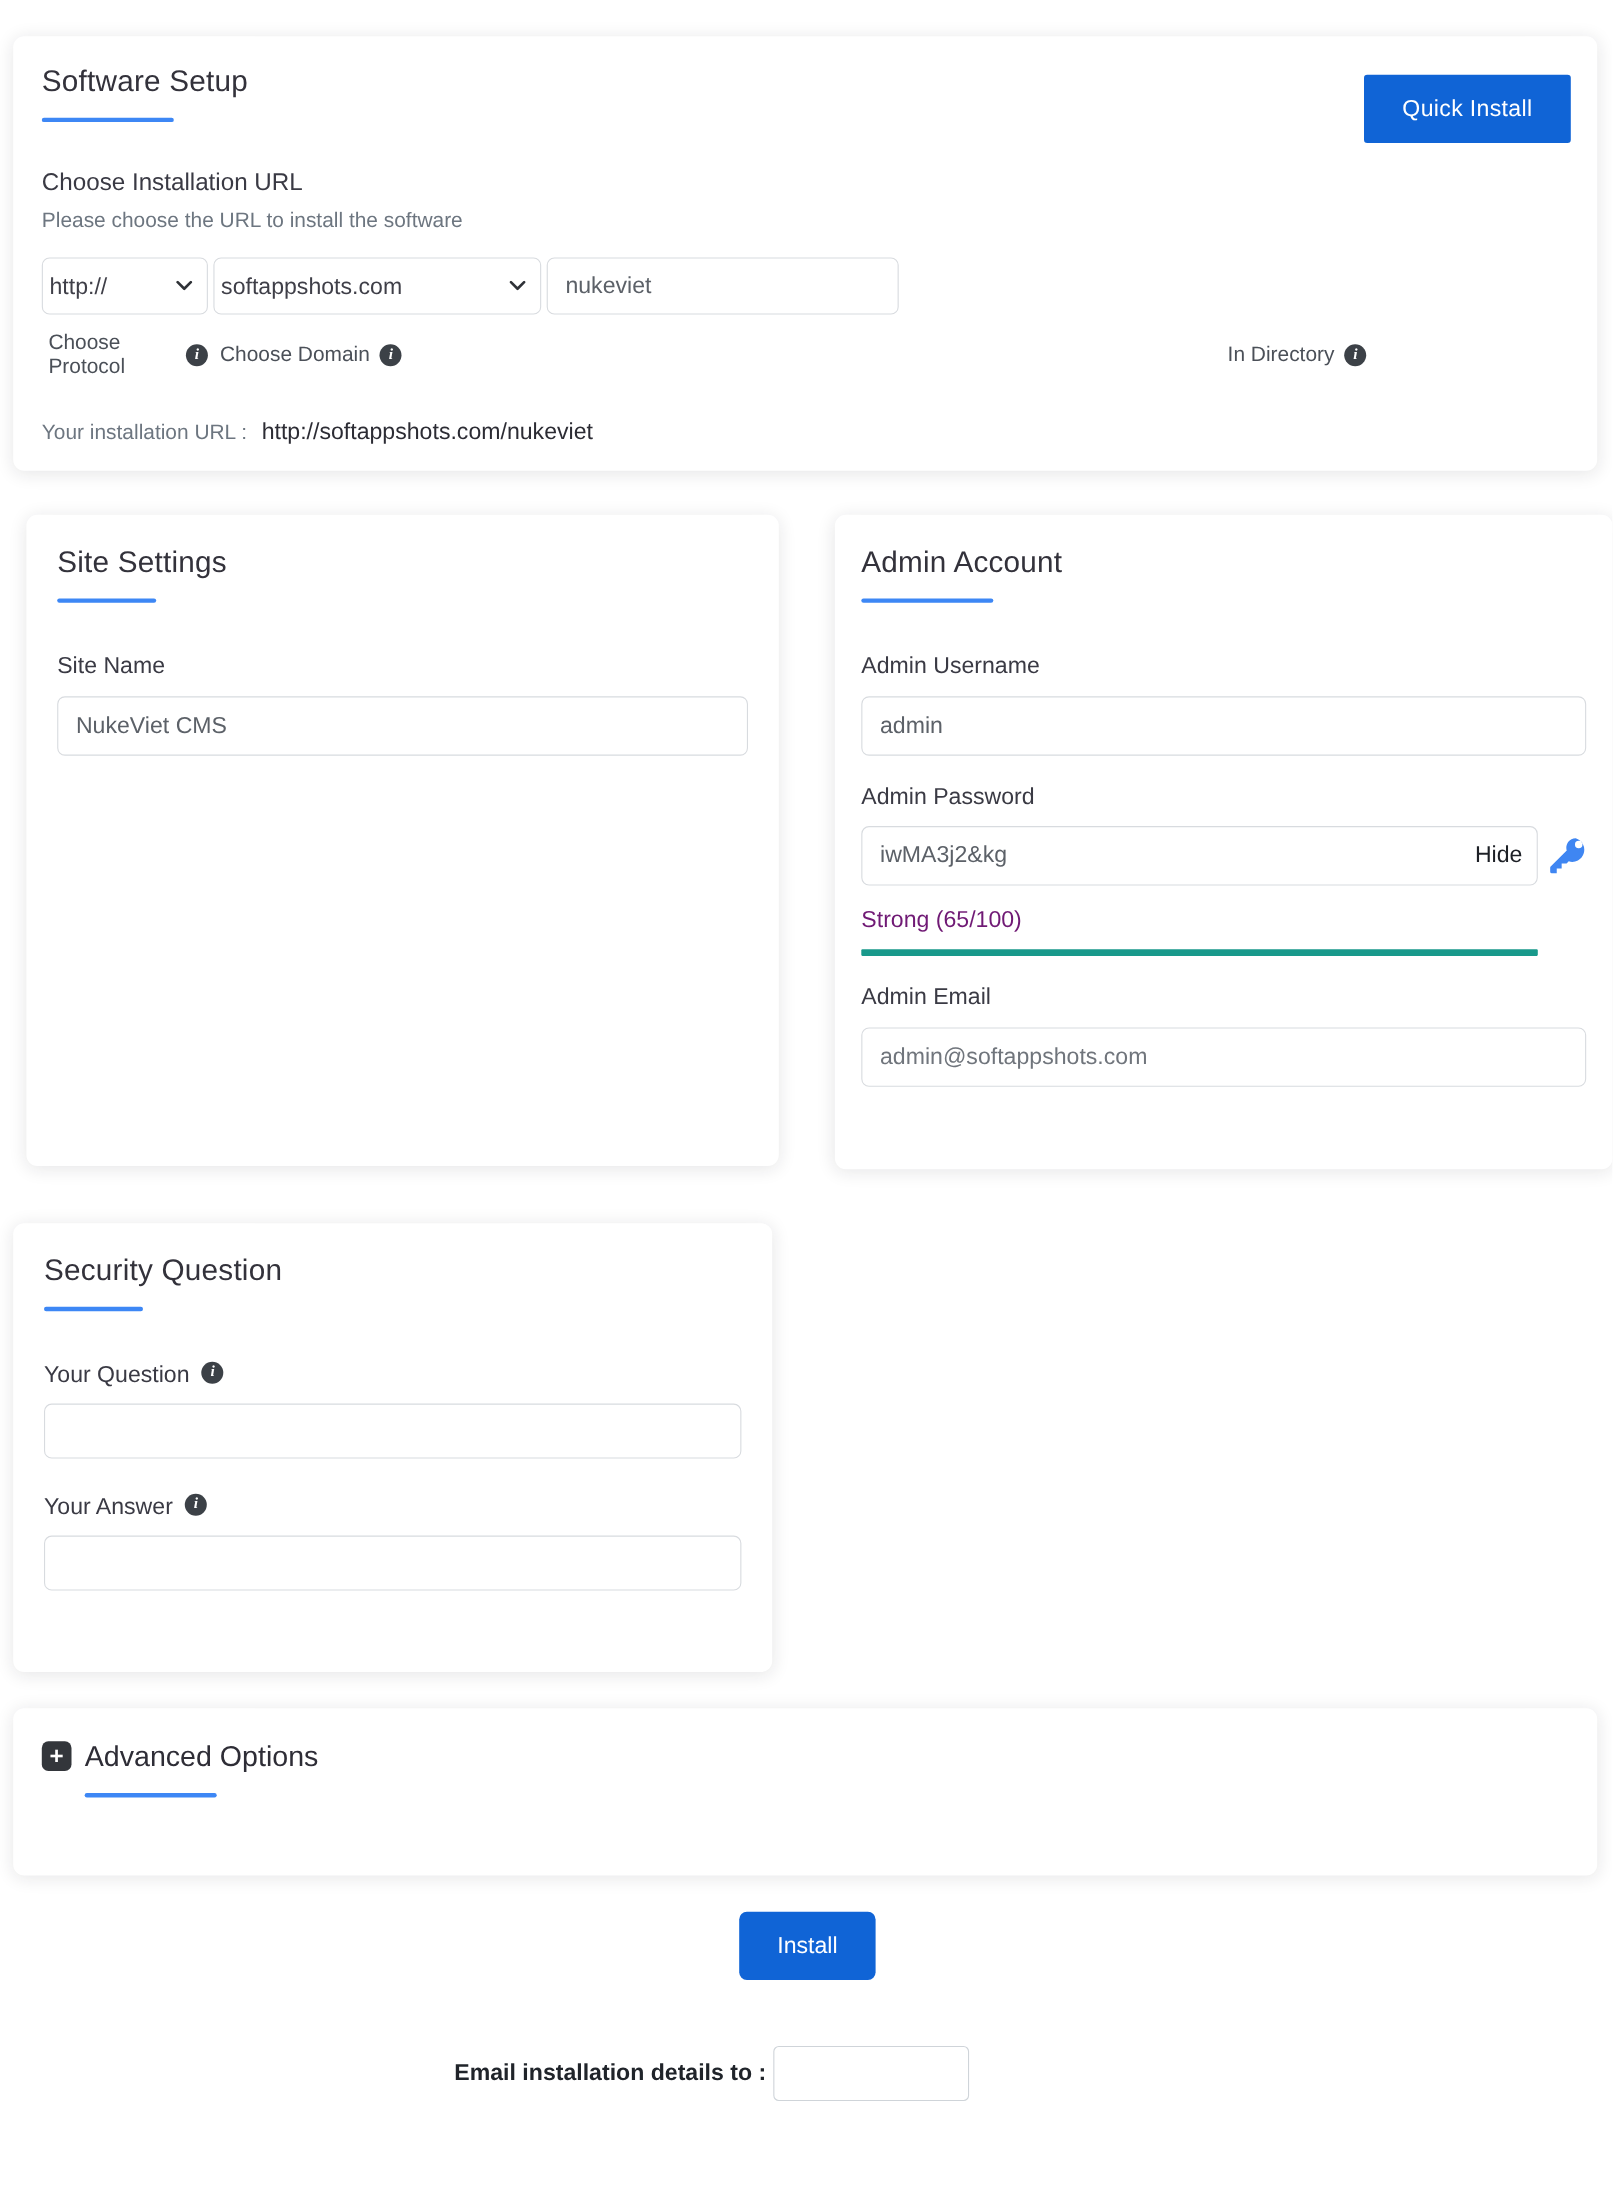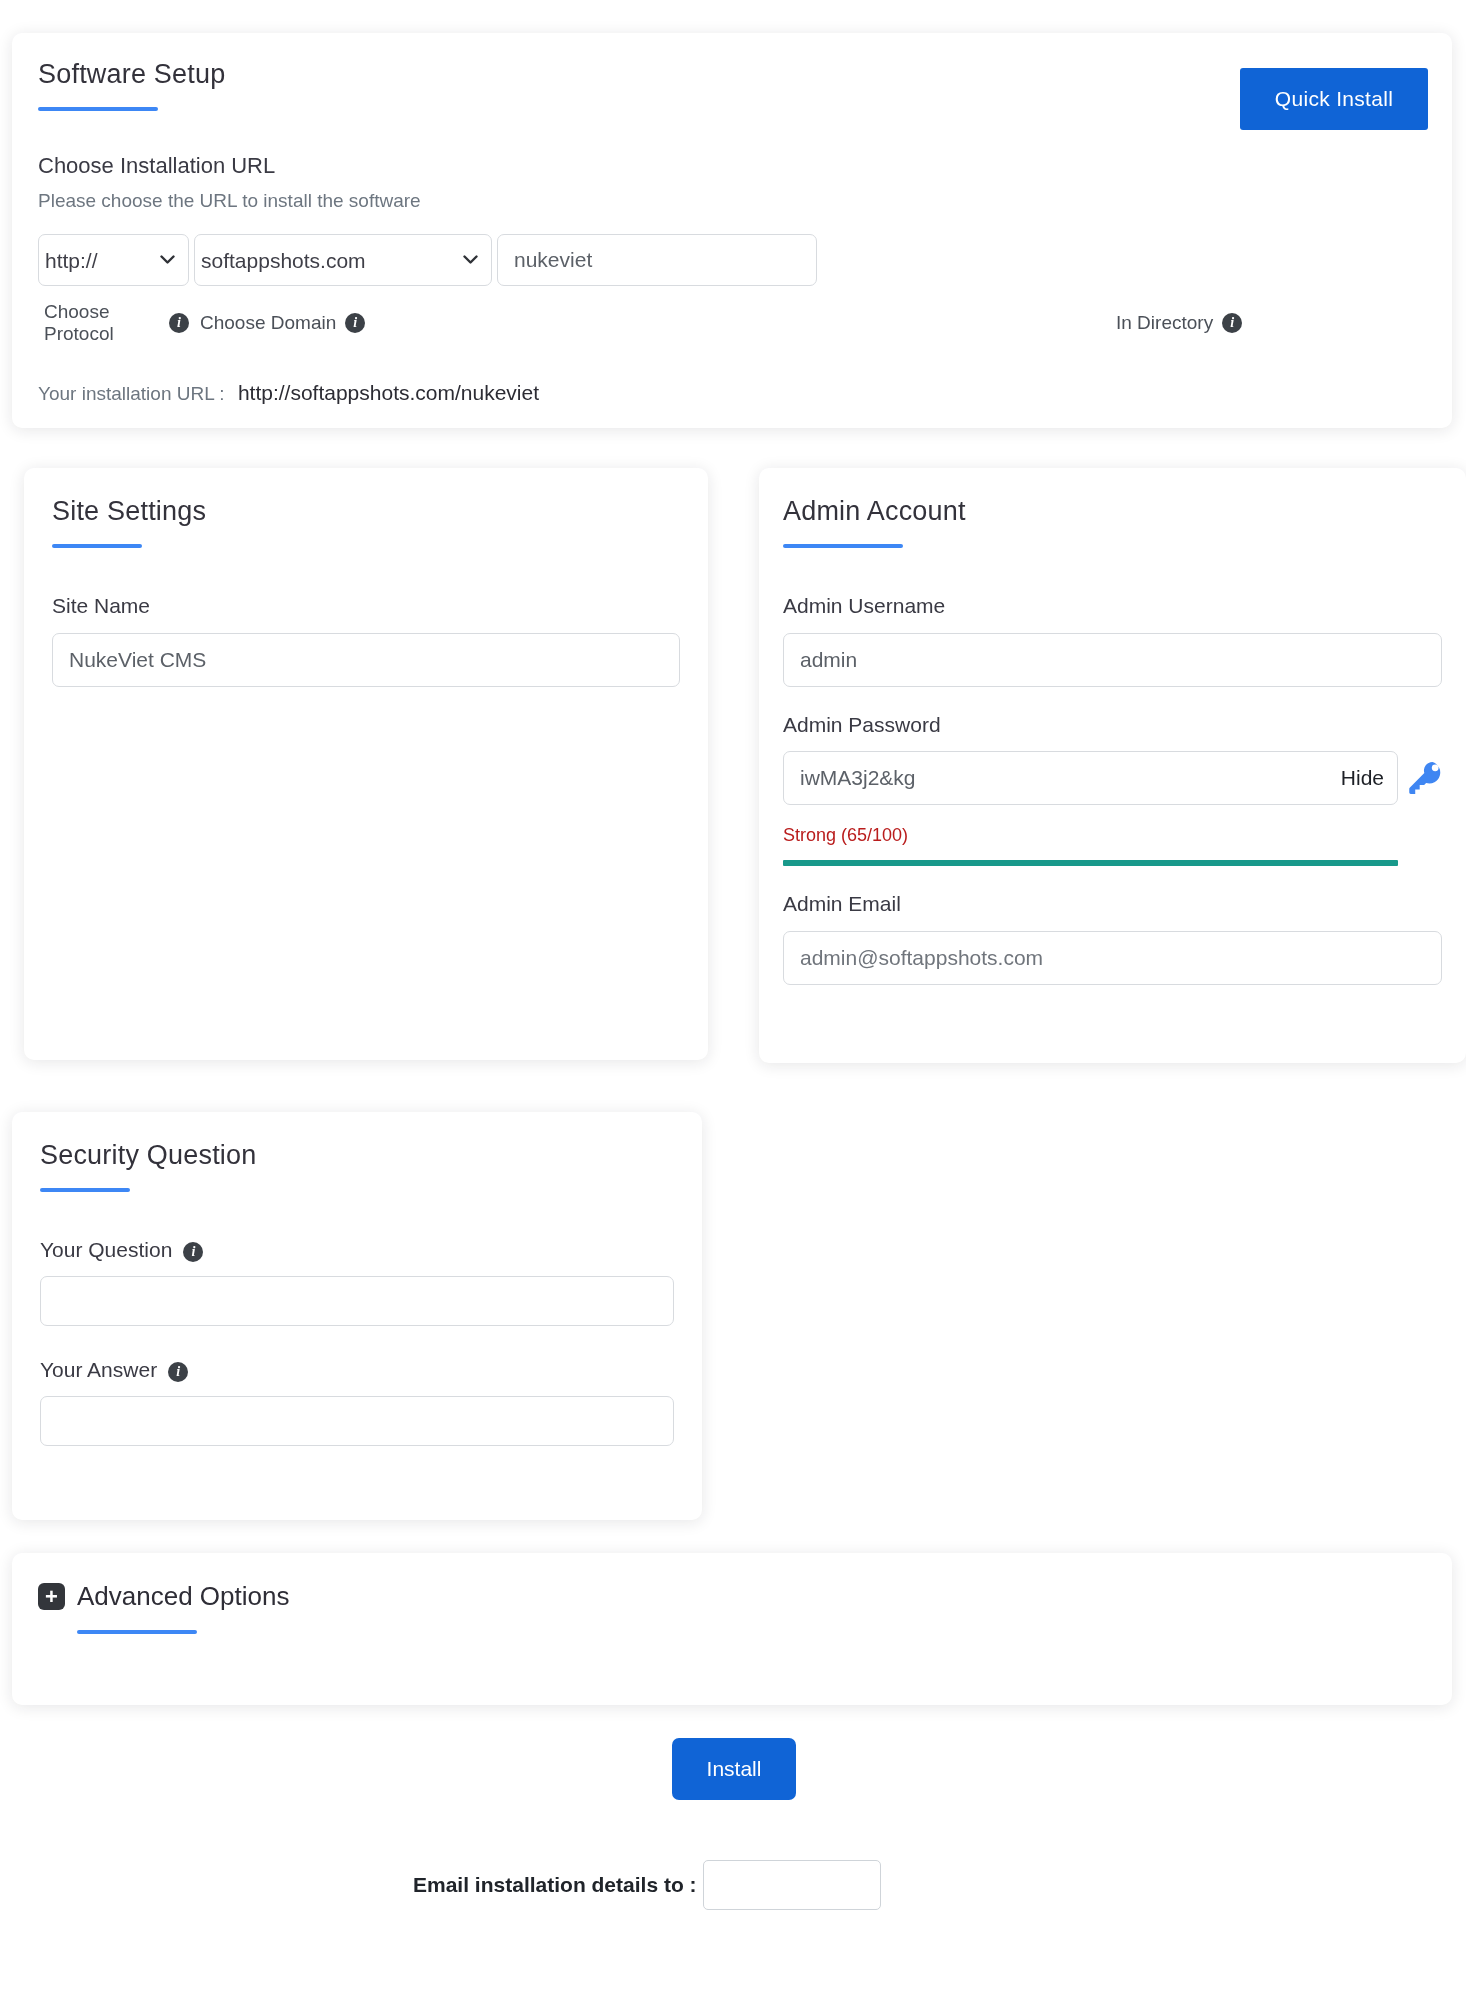--- a/index.html
+++ b/index.html
@@ -48,28 +48,28 @@
   .field-label{margin-top:46px;font-size:21px;font-weight:500;color:#3a3a44}
   .block-input{display:block;width:100%;height:54px;margin-top:15px}
 
   
   .pass-row{display:flex;align-items:center;margin-top:14px}
   .pass-wrap{position:relative;flex:1}
   .pass-wrap input{width:100%;height:54px;padding-right:84px}
   .hide-btn{position:absolute;right:14px;top:50%;transform:translateY(-50%);
     font-size:21px;color:#1d2026;cursor:pointer}
   .key-icon{width:34px;height:34px;margin-left:10px;flex:0 0 auto;cursor:pointer}
-  .strength-text{margin-top:20px;font-size:18px;color:#b91c1c}
+  .strength-text{margin-top:20px;font-size:21px;color:#701a75}
   .strength-bar{margin-top:14px;height:6px;width:calc(100% - 44px);
     background:var(--teal,#18998b);border-radius:1px}
   .label-tight{margin-top:26px}
   .gray-val{color:#70757c}
 
   
-  .q-label{display:flex;align-items:flex-end;gap:11px;margin-top:46px;
+  .q-label{display:flex;align-items:flex-start;gap:11px;margin-top:46px;
     font-size:21px;font-weight:500;color:#3a3a44}
   .q-input{display:block;width:100%;height:50px;margin-top:14px}
   .q-gap{margin-top:32px}
 
   
   .adv-head{display:flex;align-items:center;gap:12px;cursor:pointer}
   .plus-icon{width:27px;height:27px;border-radius:6px;background:#33363b;color:#fff;
     display:flex;align-items:center;justify-content:center;
     font-size:22px;font-weight:700;line-height:1}
   .adv-title{font-size:26px;font-weight:500;color:#2e2d36}

